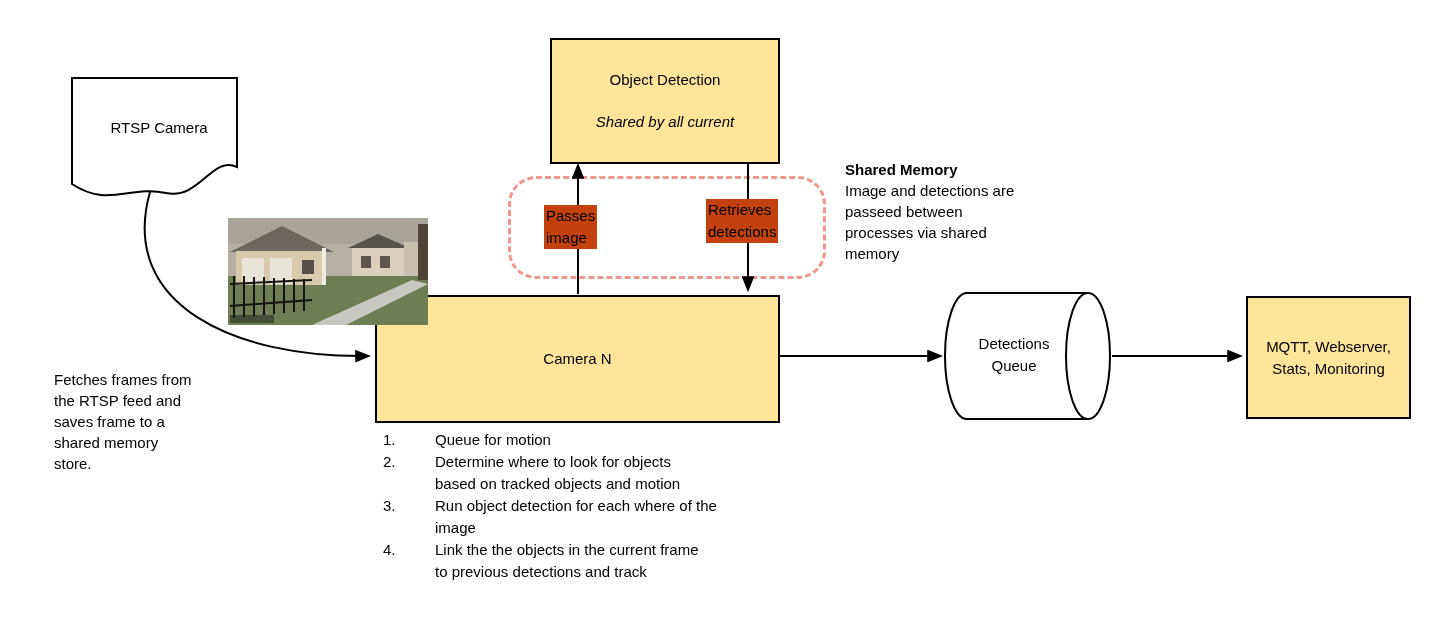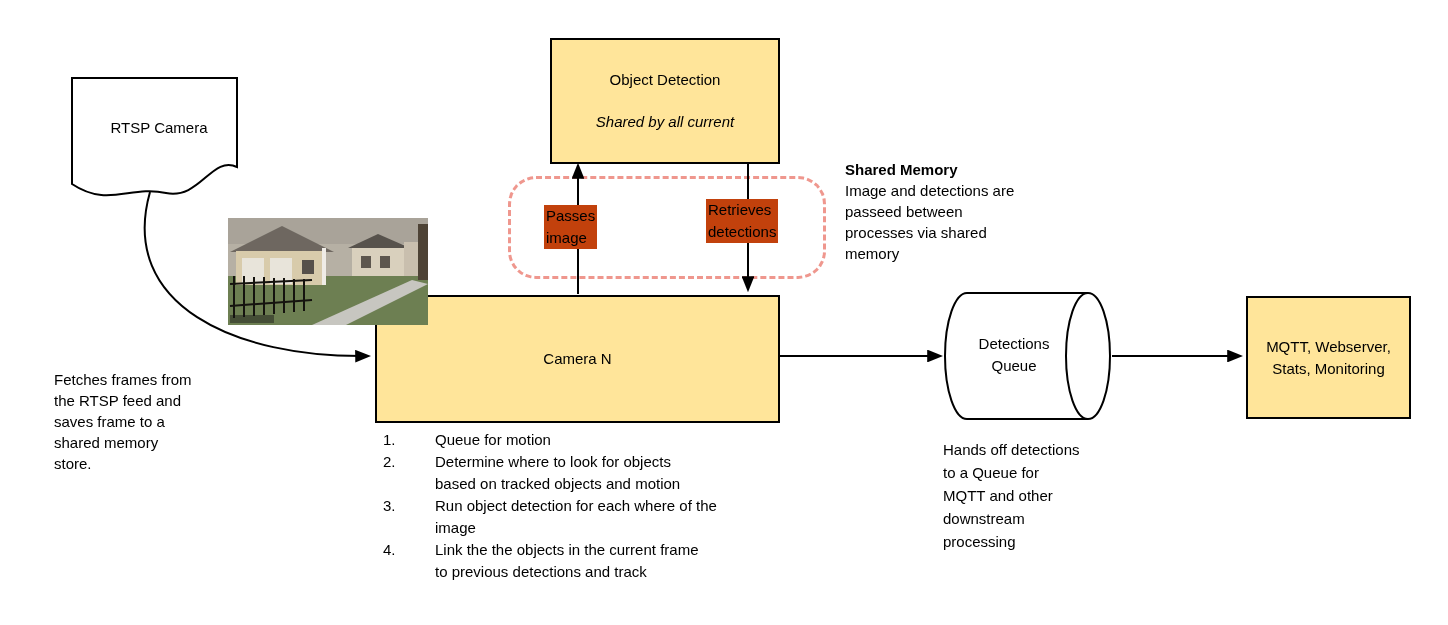--- a/index.html
+++ b/index.html
@@ -157,25 +157,20 @@
     <div class="step">
       <span class="step-num">4.</span>
       <span class="step-text pre">Link the the objects in the current frame
 to previous detections and track</span>
     </div>
   </div>
 
   <div class="plain-label pre" style="left:945px;top:333px;width:138px;text-align:center;line-height:22px;">Detections
 Queue</div>
 
-  <div class="annotation pre queue-note" style="left:943px;top:438px;width:200px;">Hands off detections
-to a Queue for
-MQTT and other
-downstream
-processing</div>
 
   <div class="node pre" style="left:1246px;top:296px;width:161px;height:119px;">MQTT, Webserver,
 Stats, Monitoring</div>
 
   <div class="snapshot" style="left:228px;top:218px;width:200px;height:107px;">
     <svg viewBox="0 0 200 107" width="200" height="107">
       <rect width="200" height="107" fill="#b6b0a4"></rect>
       <rect y="0" width="200" height="26" fill="#a9a399"></rect>
       <rect y="58" width="200" height="49" fill="#6d7f52"></rect>
       <polygon points="120,30 150,16 182,30" fill="#57524c"></polygon>

